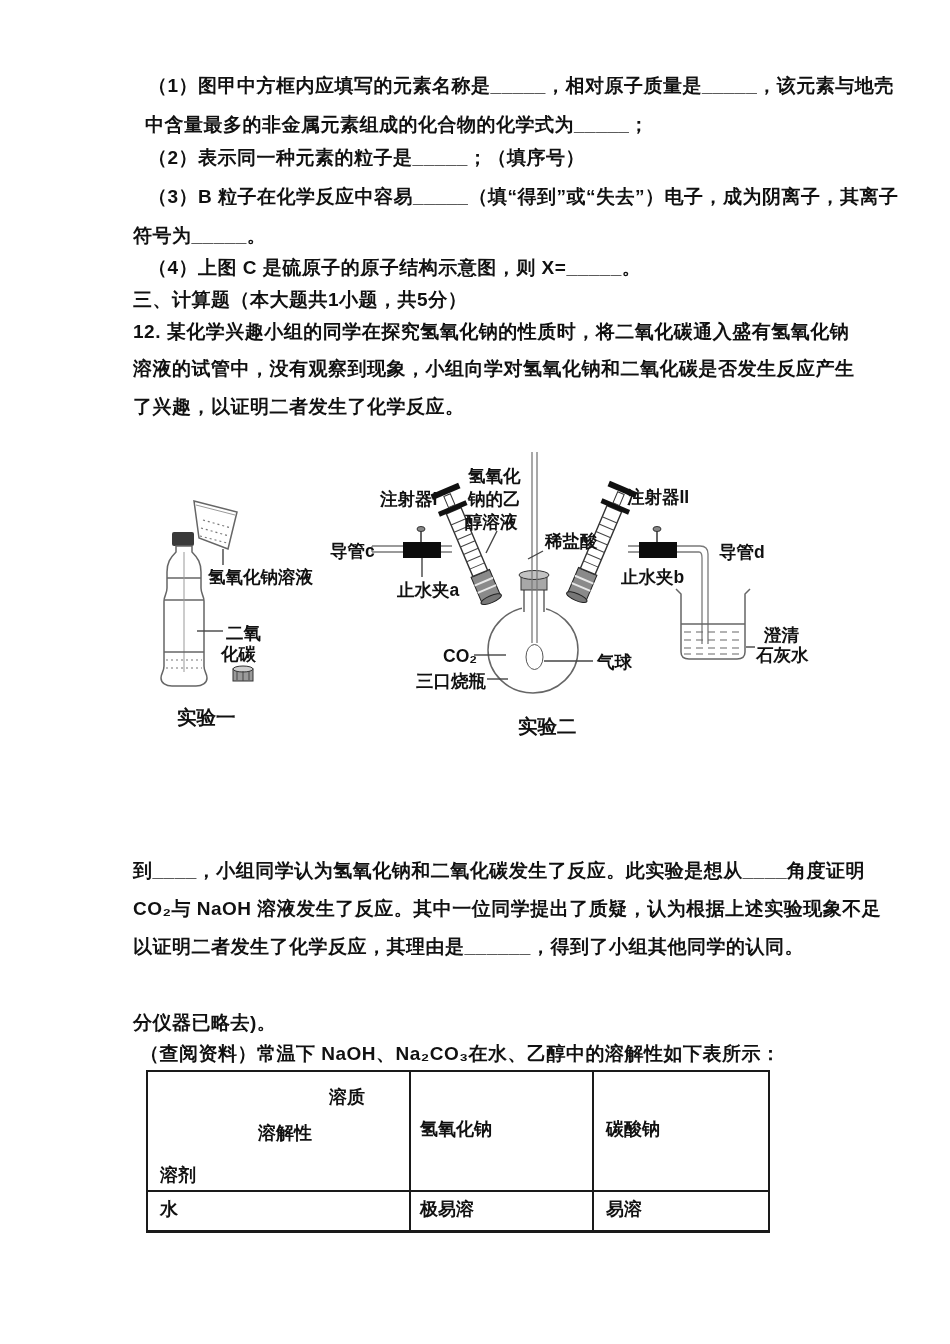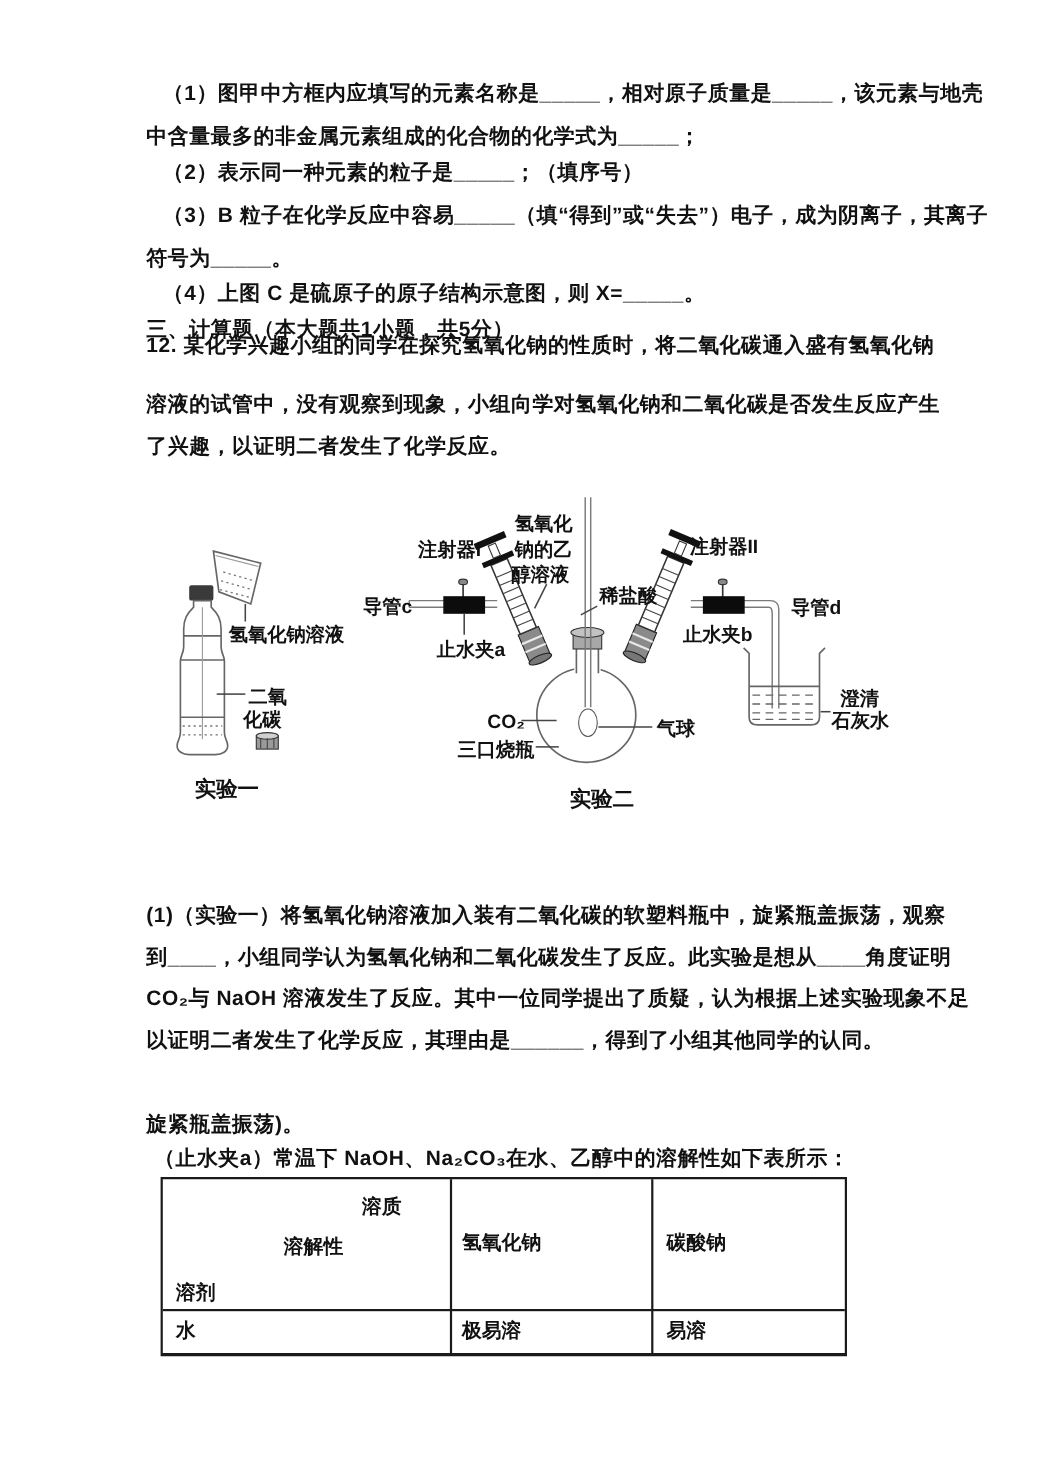--- a/index.html
+++ b/index.html
@@ -27,29 +27,29 @@
   .dots{stroke:#777;fill:none;stroke-width:1.2;stroke-dasharray:2 3;}
   .lead{stroke:#444;fill:none;stroke-width:1.4;}
   .grad{stroke:#444;fill:none;stroke-width:1;}
 </style>
 </head>
 <body>
 
 <div class="page">
 
   <div class="tl" style="left:148px;top:73px">（1）图甲中方框内应填写的元素名称是_____，相对原子质量是_____，该元素与地壳</div>
-  <div class="tl" style="left:133px;top:112px">中含量最多的非金属元素组成的化合物的化学式为_____；</div>
+  <div class="tl" style="left:145px;top:112px">中含量最多的非金属元素组成的化合物的化学式为_____；</div>
   <div class="tl" style="left:148px;top:145px">（2）表示同一种元素的粒子是_____；（填序号）</div>
   <div class="tl" style="left:148px;top:184px">（3）B 粒子在化学反应中容易_____（填“得到”或“失去”）电子，成为阴离子，其离子</div>
   <div class="tl" style="left:133px;top:223px">符号为_____。</div>
   <div class="tl" style="left:148px;top:255px">（4）上图 C 是硫原子的原子结构示意图，则 X=_____。</div>
 
   <div class="tl" style="left:133px;top:287px">三、计算题（本大题共1小题，共5分）</div>
 
-  <div class="tl" style="left:133px;top:302px">12. 某化学兴趣小组的同学在探究氢氧化钠的性质时，将二氧化碳通入盛有氢氧化钠</div>
+  <div class="tl" style="left:133px;top:319px">12. 某化学兴趣小组的同学在探究氢氧化钠的性质时，将二氧化碳通入盛有氢氧化钠</div>
   <div class="tl" style="left:133px;top:356px">溶液的试管中，没有观察到现象，小组向学对氢氧化钠和二氧化碳是否发生反应产生</div>
   <div class="tl" style="left:133px;top:394px">了兴趣，以证明二者发生了化学反应。</div>
 
   <svg style="position:absolute;left:0;top:440px" width="950" height="310" viewBox="0 440 950 310">
 
     <g>
 
       <rect x="172" y="532" width="22" height="14" rx="2" fill="#3a3a3a"></rect>
 
       <path class="ln" d="M176,546 L176,552 C170,558 167,563 167,572 L167,588 C167,594 164,596 164,601 L164,666 C164,672 161,673 161,678 C161,683 166,686 172,686 L196,686 C202,686 207,683 207,678 C207,673 204,672 204,666 L204,601 C204,596 201,594 201,588 L201,572 C201,563 198,558 192,552 L192,546 Z"></path>
@@ -151,26 +151,25 @@
       <text x="719" y="558">导管d</text>
       <text x="443" y="662">CO₂</text>
       <text x="416" y="687">三口烧瓶</text>
       <text x="597" y="668">气球</text>
       <text x="764" y="641">澄清</text>
       <text x="756" y="661">石灰水</text>
       <text class="cap" x="518" y="733">实验二</text>
     </g>
   </svg>
 
-  <div class="tl" style="left:133px;top:820px">(1)（实验一）将氢氧化钠溶液加入装有二氧化碳的软塑料瓶中，旋紧瓶盖振荡，观察</div>
   <div class="tl" style="left:133px;top:858px">到____，小组同学认为氢氧化钠和二氧化碳发生了反应。此实验是想从____角度证明</div>
   <div class="tl" style="left:133px;top:934px">以证明二者发生了化学反应，其理由是______，得到了小组其他同学的认同。</div>
   <div class="tl" style="left:133px;top:896px">CO₂与 NaOH 溶液发生了反应。其中一位同学提出了质疑，认为根据上述实验现象不足</div>
-  <div class="tl" style="left:133px;top:1010px">旋紧瓶盖振荡)。</div>
-  <div class="tl" style="left:140px;top:1041px">（止水夹a）常温下 NaOH、Na₂CO₃在水、乙醇中的溶解性如下表所示：</div>
+  <div class="tl" style="left:133px;top:1010px">分仪器已略去)。</div>
+  <div class="tl" style="left:140px;top:1041px">（查阅资料）常温下 NaOH、Na₂CO₃在水、乙醇中的溶解性如下表所示：</div>
 
   <div class="tbl">
     <div class="vd" style="left:261px"></div>
     <div class="vd" style="left:444px"></div>
     <div class="hd"></div>
     <div class="cell" style="left:181px;top:14px">溶质</div>
     <div class="cell" style="left:110px;top:50px">溶解性</div>
     <div class="cell" style="left:12px;top:92px">溶剂</div>
     <div class="cell" style="left:272px;top:46px">氢氧化钠</div>
     <div class="cell" style="left:458px;top:46px">碳酸钠</div>

